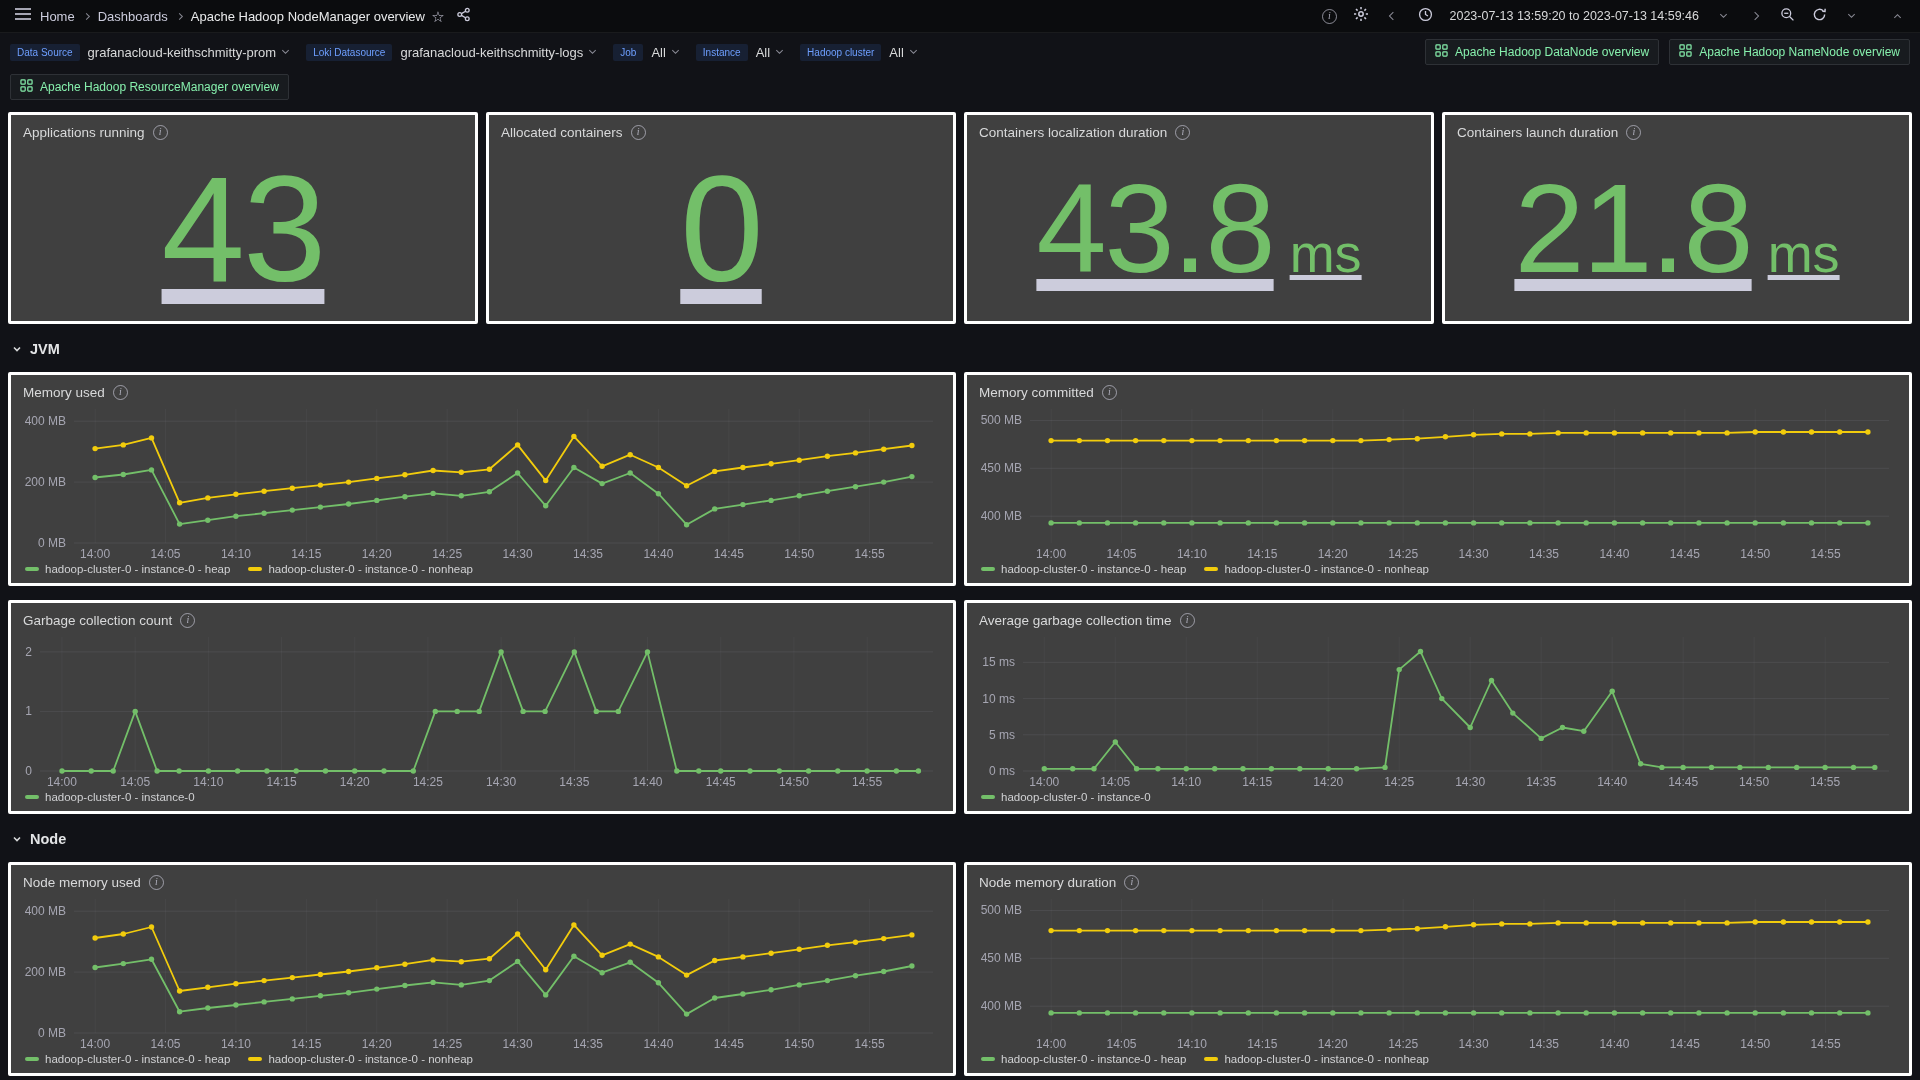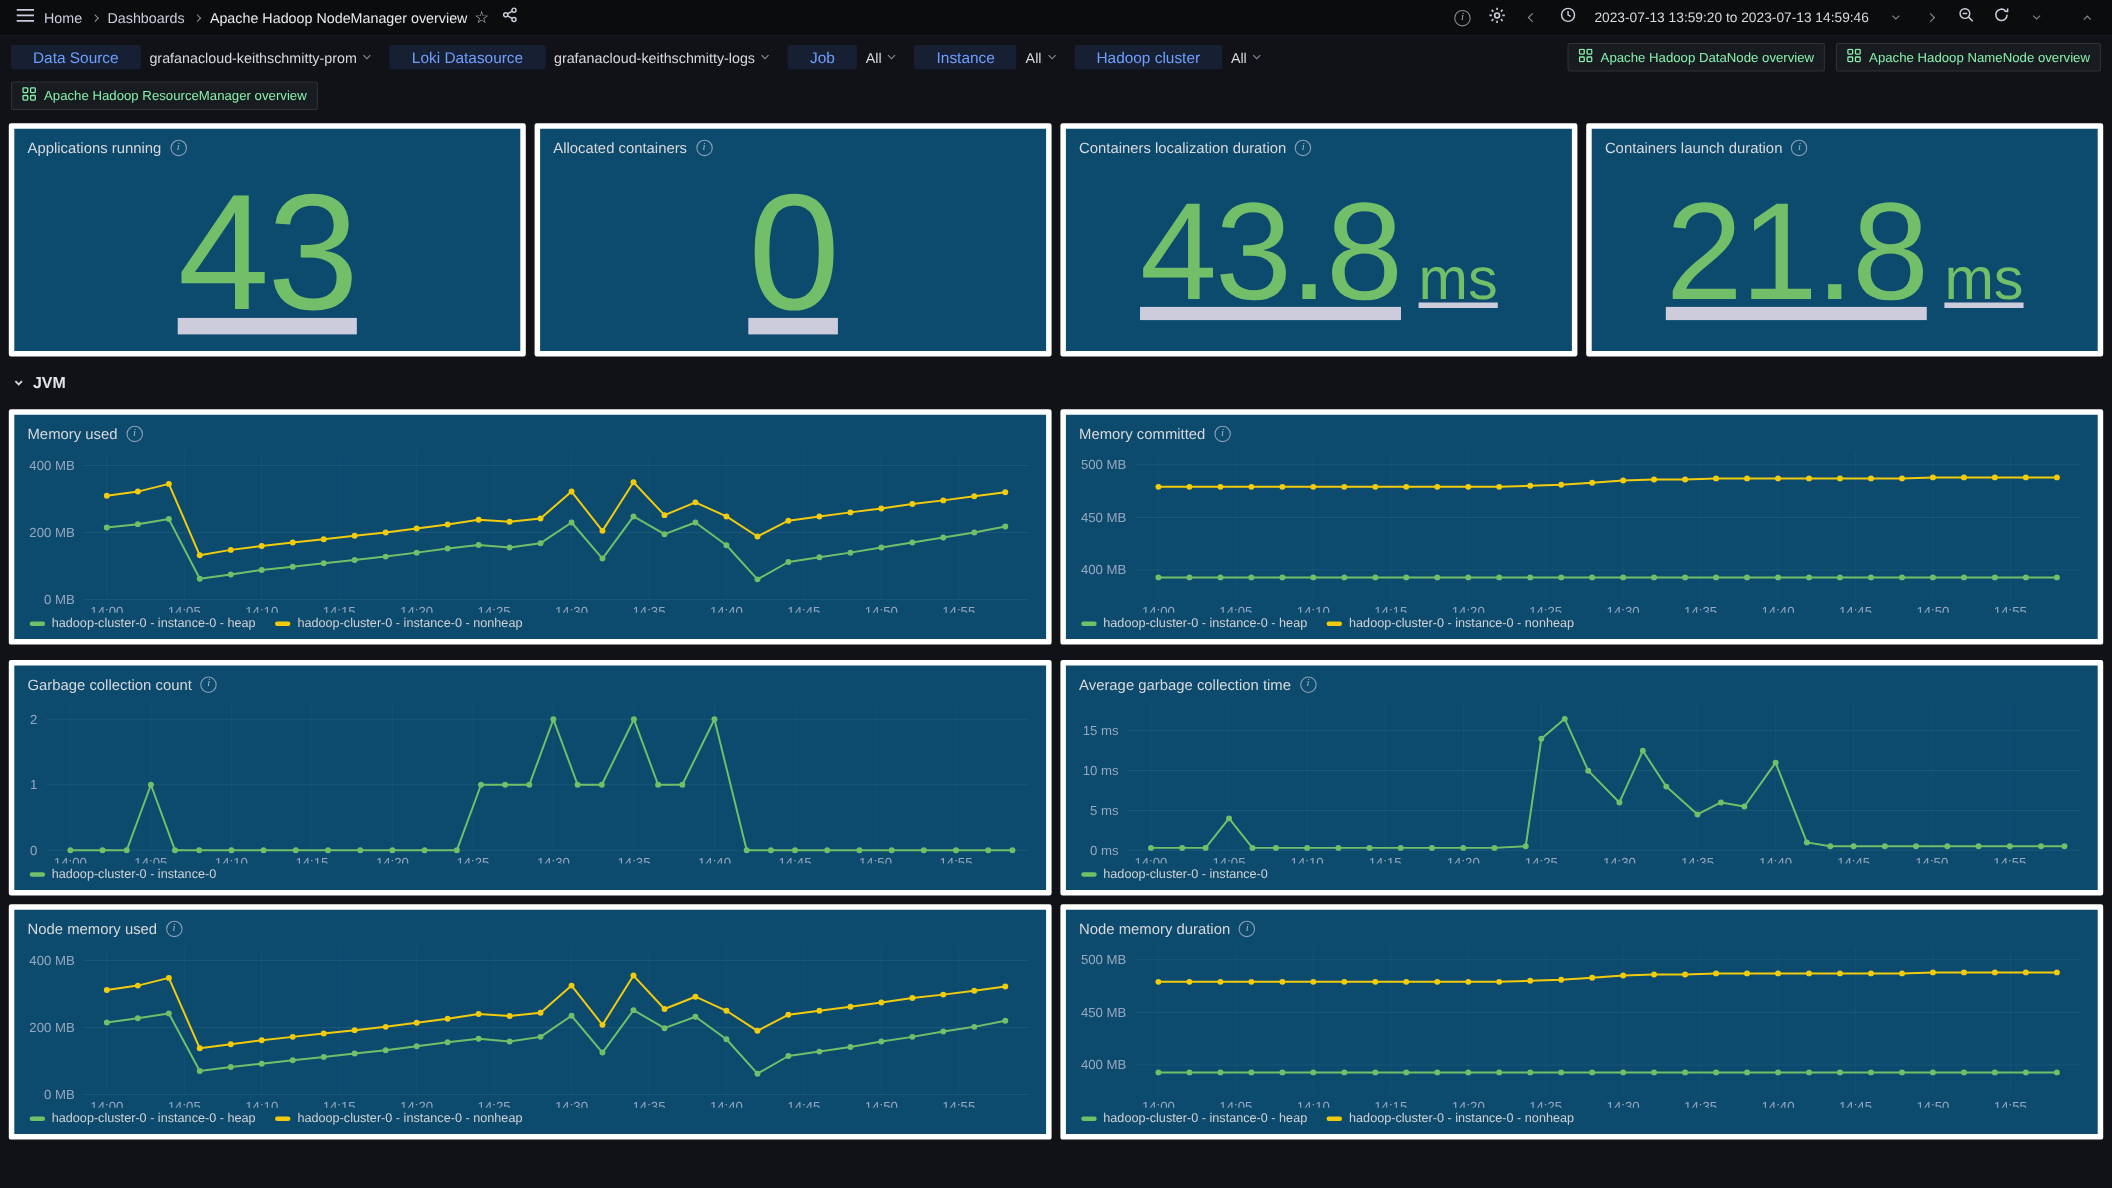--- a/index.html
+++ b/index.html
@@ -32,31 +32,31 @@
   .info-circle {
     width:15px; height:15px; border:1.3px solid rgba(204,204,220,.65); border-radius:50%;
     color:rgba(204,204,220,.8); font-size:10px; font-style:italic; font-family:"Liberation Serif", serif;
     display:flex; align-items:center; justify-content:center; line-height:1;
   }
 
   
   .submenu { padding:6px 10px 0; display:flex; flex-direction:column; gap:9px; }
   .subrow { display:flex; align-items:center; gap:18px; }
   .var { display:flex; align-items:center; gap:8px; }
-  .var-label { color:#6e9fff; font-size:14px; font-weight:500; background:rgba(61,113,217,.15); padding:3px 20px; border-radius:2px; }
+  .var-label { color:#6e9fff; font-size:10px; font-weight:500; background:rgba(61,113,217,.15); padding:3px 7px; border-radius:2px; }
   .var-value { font-size:13px; color:#d8d9da; display:flex; align-items:center; gap:7px; }
   .links { margin-left:auto; display:flex; gap:10px; }
   .linkbtn {
     display:flex; align-items:center; gap:7px; border:1px solid #2e3136; background:#181b1f;
     border-radius:2px; padding:4px 9px; font-size:12px; font-weight:500; color:#86efac; white-space:nowrap;
   }
 
   
   main { padding:0 8px; }
-  .panel { background:#0c4a6e; border:5px solid #ffffff; border-radius:2px; }
+  .panel { background:#404040; border:3px solid #ffffff; border-radius:2px; }
   .panel-header { display:flex; align-items:center; gap:8px; font-size:13.5px; font-weight:500; color:#d8d9da; padding:2px 2px; flex:0 0 22px; white-space:nowrap; }
   .stat-row { display:grid; grid-template-columns:repeat(4,1fr); gap:8px; margin-top:12px; }
   .stat-panel { height:212px; display:flex; flex-direction:column; padding:6px 10px; }
   .stat-body { flex:1; display:flex; align-items:center; justify-content:center;text-decoration:underline; }
   .stat-group { display:flex; align-items:baseline; gap:16px; }
   .stat-num { color:#73bf69; font-size:150px; font-weight:500; line-height:1; letter-spacing:-2px; }
   .with-unit .stat-num { font-size:126px; }
   .stat-unit { color:#73bf69; font-size:54px; font-weight:500; line-height:1; }
 
   .section-header { display:flex; align-items:center; gap:8px; margin:10px 4px 0; height:30px; font-size:14.5px; font-weight:700; color:#e3e4e6; }
@@ -668,20 +668,26 @@
         </div>
       <div class="legend" data-interactable="false">
           <span class="legend-item" data-interactable="true">
             <i data-interactable="false" style="background: rgb(115, 191, 105);"></i>
             <span data-interactable="false">hadoop-cluster-0 - instance-0</span>
           </span>
         </div>
     </section>
   </div>
 
+  <div class="section-header" data-interactable="true">
+    <span data-interactable="false"><svg width="10" height="10" viewBox="0 0 10 10" fill="none" stroke="#d8d9da" stroke-width="1.6">
+          <path d="M2 3.5l3 3 3-3"></path>
+        </svg></span>
+    <span data-interactable="false">Node</span>
+  </div>
 
   <div class="chart-row" data-interactable="false">
     <section class="panel chart-panel" data-interactable="false">
       <div class="panel-header" data-interactable="false">
         <span data-interactable="true">Node memory used</span>
         <span class="info-circle" data-interactable="true">i</span>
       </div>
       <div class="chart" data-interactable="true">
           <svg width="926" height="160">
             <line x1="74.12295081967213" x2="74.12295081967213" y1="6" y2="140" stroke="rgba(204,204,220,0.05)"></line>

